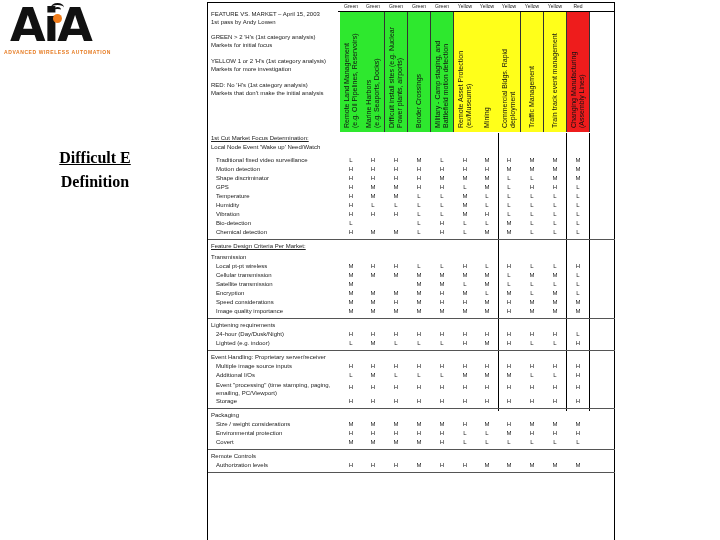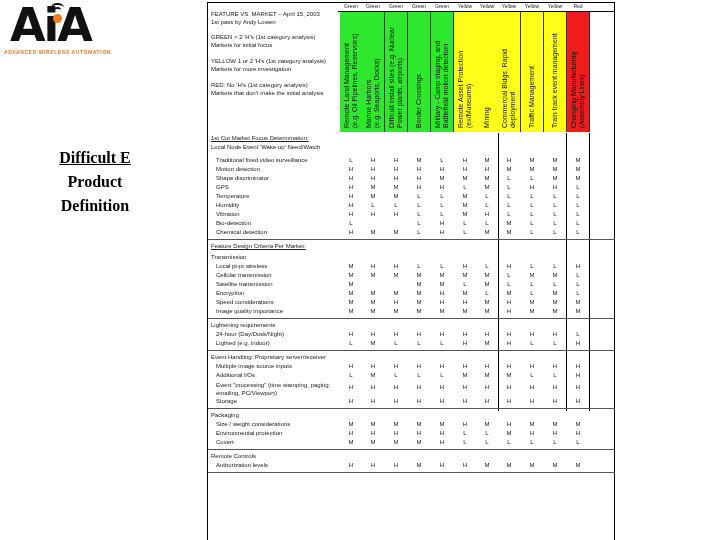--- a/index.html
+++ b/index.html
@@ -29,21 +29,20 @@
 <div class="logo">
   <div class="logo-wave"></div>
   <div class="logo-wave2"></div>
   <div class="logo-text">AiA</div>
   <div class="logo-dot"></div>
   <div class="logo-sub">ADVANCED WIRELESS AUTOMATION</div>
 </div>
 
 <div class="title-block">
   <div class="u">Difficult E</div>
-  <div>Product</div>
   <div>Definition</div>
 </div>
 
 <div class="sheet" id="sheet">
     <div class="note" style="top: 8px;">FEATURE VS. MARKET  – April 15, 2003</div>
     <div class="note" style="top: 16px;">1st pass by Andy Lowen</div>
     <div class="note" style="top: 31px;">GREEN  &gt; 2 'H's (1st category analysis)</div>
     <div class="note" style="top: 39px;">Markets for initial focus</div>
     <div class="note" style="top: 55px;">YELLOW 1 or 2 'H's (1st category analysis)</div>
     <div class="note" style="top: 63px;">Markets for more investigation</div>

